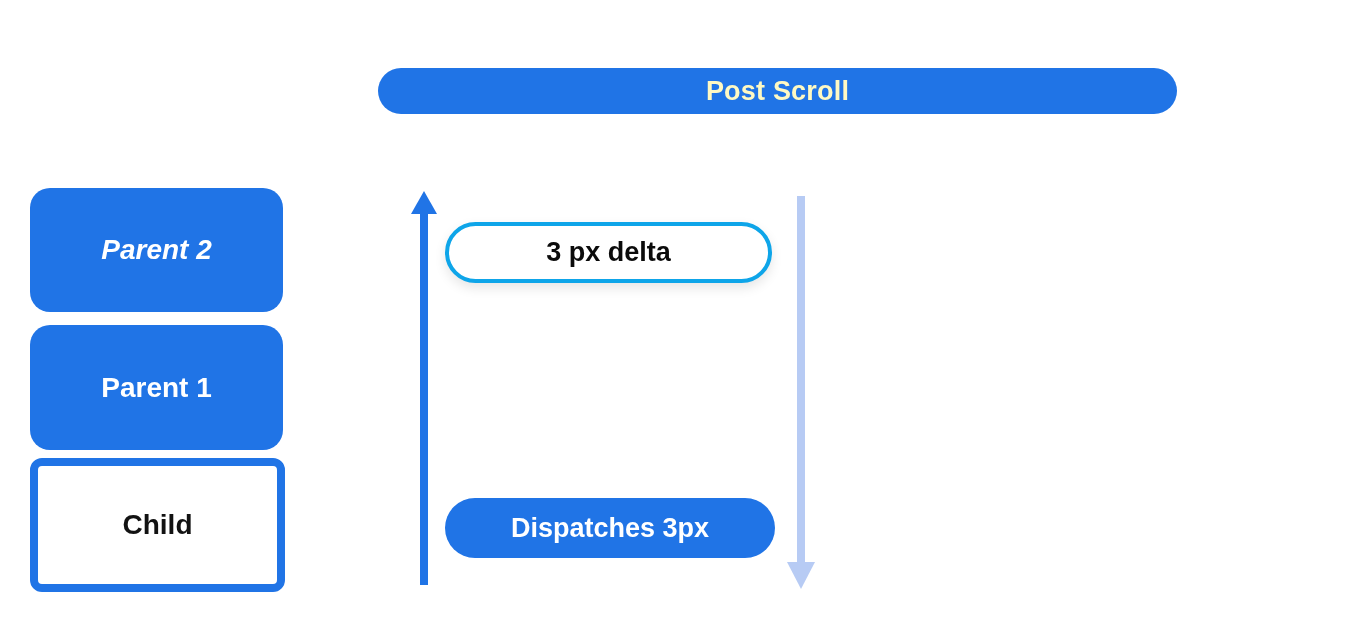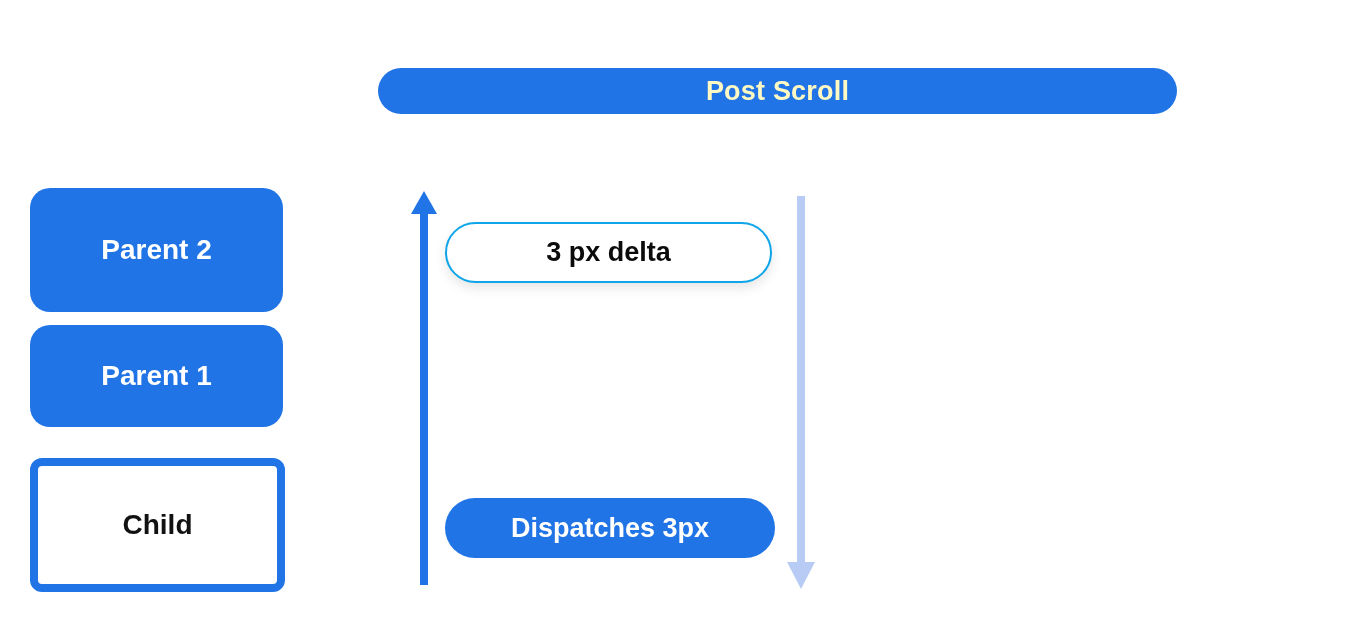--- a/index.html
+++ b/index.html
@@ -39,22 +39,22 @@
   
   .node {
     left: 30px;
     width: 253px;
     height: 124px;
     border-radius: 20px;
     background: var(--blue);
     color: #ffffff;
     font-size: 28px;
   }
-  .parent2 { top: 188px; }
-  .parent1 { top: 325px; height: 102px; text-align: center; }
+  .parent2 { top: 188px; font-style: italic; }
+  .parent1 { top: 325px; height: 125px; text-align: center; }
   .child {
     top: 458px;
     width: 255px;
     height: 134px;
     border-radius: 12px;
     background: #ffffff;
     border: 8px solid var(--blue);
     color: #121212;
   }
   
@@ -96,21 +96,21 @@
     border-top: 27px solid var(--lightblue);
   }
   
   .delta-pill {
     left: 445px;
     top: 222px;
     width: 327px;
     height: 61px;
     border-radius: 31px;
     background: #ffffff;
-    border: 2px solid #0ea5e9;
+    border: 4px solid #0ea5e9;
     box-shadow: 0 5px 12px rgba(0,0,0,0.10);
     color: #0b0b0b;
     font-size: 27px;
   }
   .dispatch-pill {
     left: 445px;
     top: 498px;
     width: 330px;
     height: 60px;
     border-radius: 30px;

